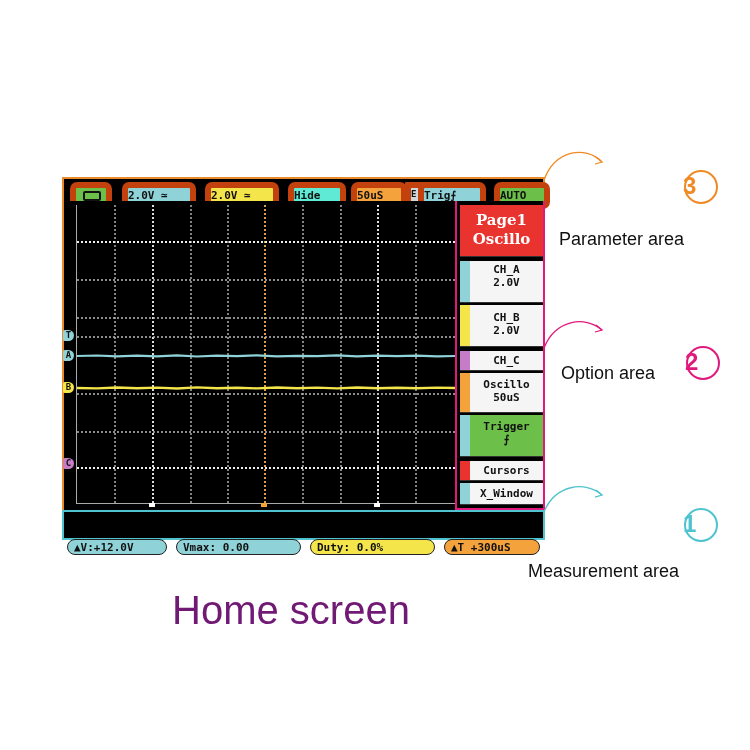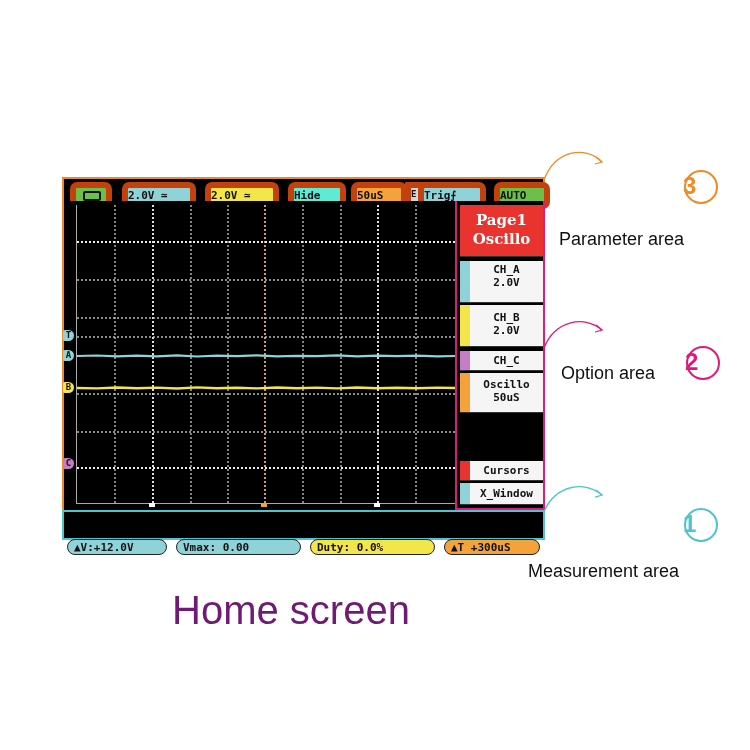--- a/index.html
+++ b/index.html
@@ -99,20 +99,25 @@
   </div>
   <div class="opt" style="top:150px;height:20px;padding-top:3px;">
     <div class="bar" style="background:#c77cc8;"></div>
     <div class="txt">CH_C</div>
   </div>
   <div class="opt" style="top:172px;height:40px;padding-top:5px;">
     <div class="bar" style="background:#f4a23c;"></div>
     <div class="txt" style="white-space:nowrap;overflow:hidden;">Oscillo</div>
     <div class="txt">50uS</div>
   </div>
+  <div class="opt" style="top:214px;height:42px;padding-top:5px;background:#6cc04a;">
+    <div class="bar" style="background:#8fd3d8;"></div>
+    <div class="txt">Trigger</div>
+    <div class="txt">⨍</div>
+  </div>
   <div class="opt" style="top:260px;height:20px;padding-top:3px;">
     <div class="bar" style="background:#e8332f;"></div>
     <div class="txt">Cursors</div>
   </div>
   <div class="opt" style="top:282px;height:22px;padding-top:4px;">
     <div class="bar" style="background:#8fd3d8;"></div>
     <div class="txt" style="white-space:nowrap;overflow:hidden;">X_Window</div>
   </div>
 </div>
 

